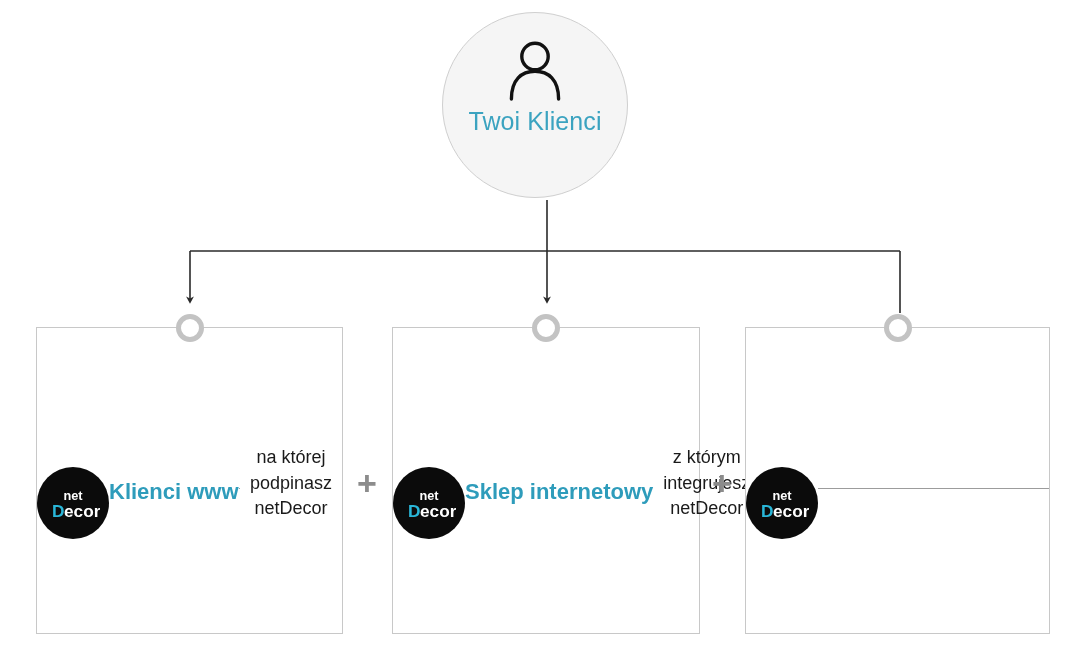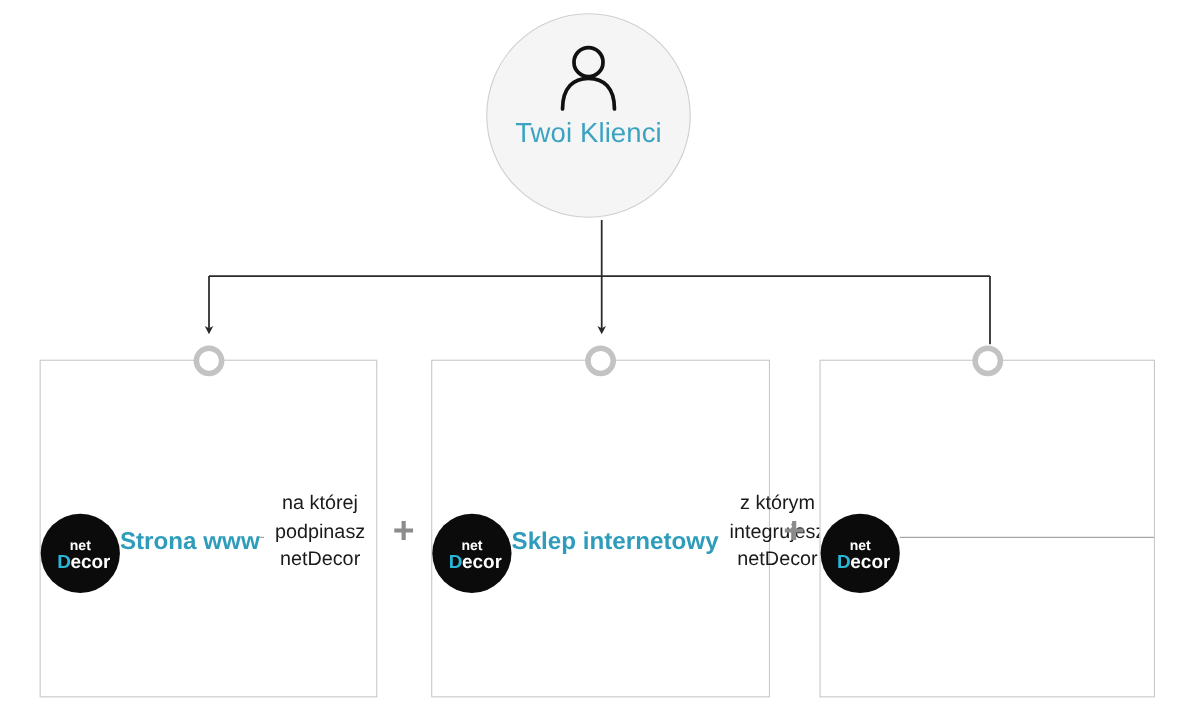--- a/index.html
+++ b/index.html
@@ -187,21 +187,21 @@
   <div class="card card-1">
     <div class="card-inner">
       <div class="node-ring"></div>
       <div class="logo">
         <svg viewBox="0 0 72 50" width="54" height="38">
           <text x="36" y="21" text-anchor="middle" font-family="Liberation Sans, sans-serif" font-size="17" font-weight="bold" fill="#ffffff">net</text>
           <text x="8" y="43" font-family="Liberation Sans, sans-serif" font-size="23" font-weight="bold" fill="#29b6d8">D</text>
           <text x="24" y="43" font-family="Liberation Sans, sans-serif" font-size="23" font-weight="bold" fill="#ffffff">ecor</text>
         </svg>
       </div>
-      <div class="card-title">Strona www</div>
+      <div class="card-title">Klienci www</div>
       <div class="card-divider"></div>
       <div class="card-body">na której
 podpinasz netDecor</div>
     </div>
   </div>
 
   <div class="plus-sep plus-1">+</div>
 
   <div class="card card-2">
     <div class="card-inner">

